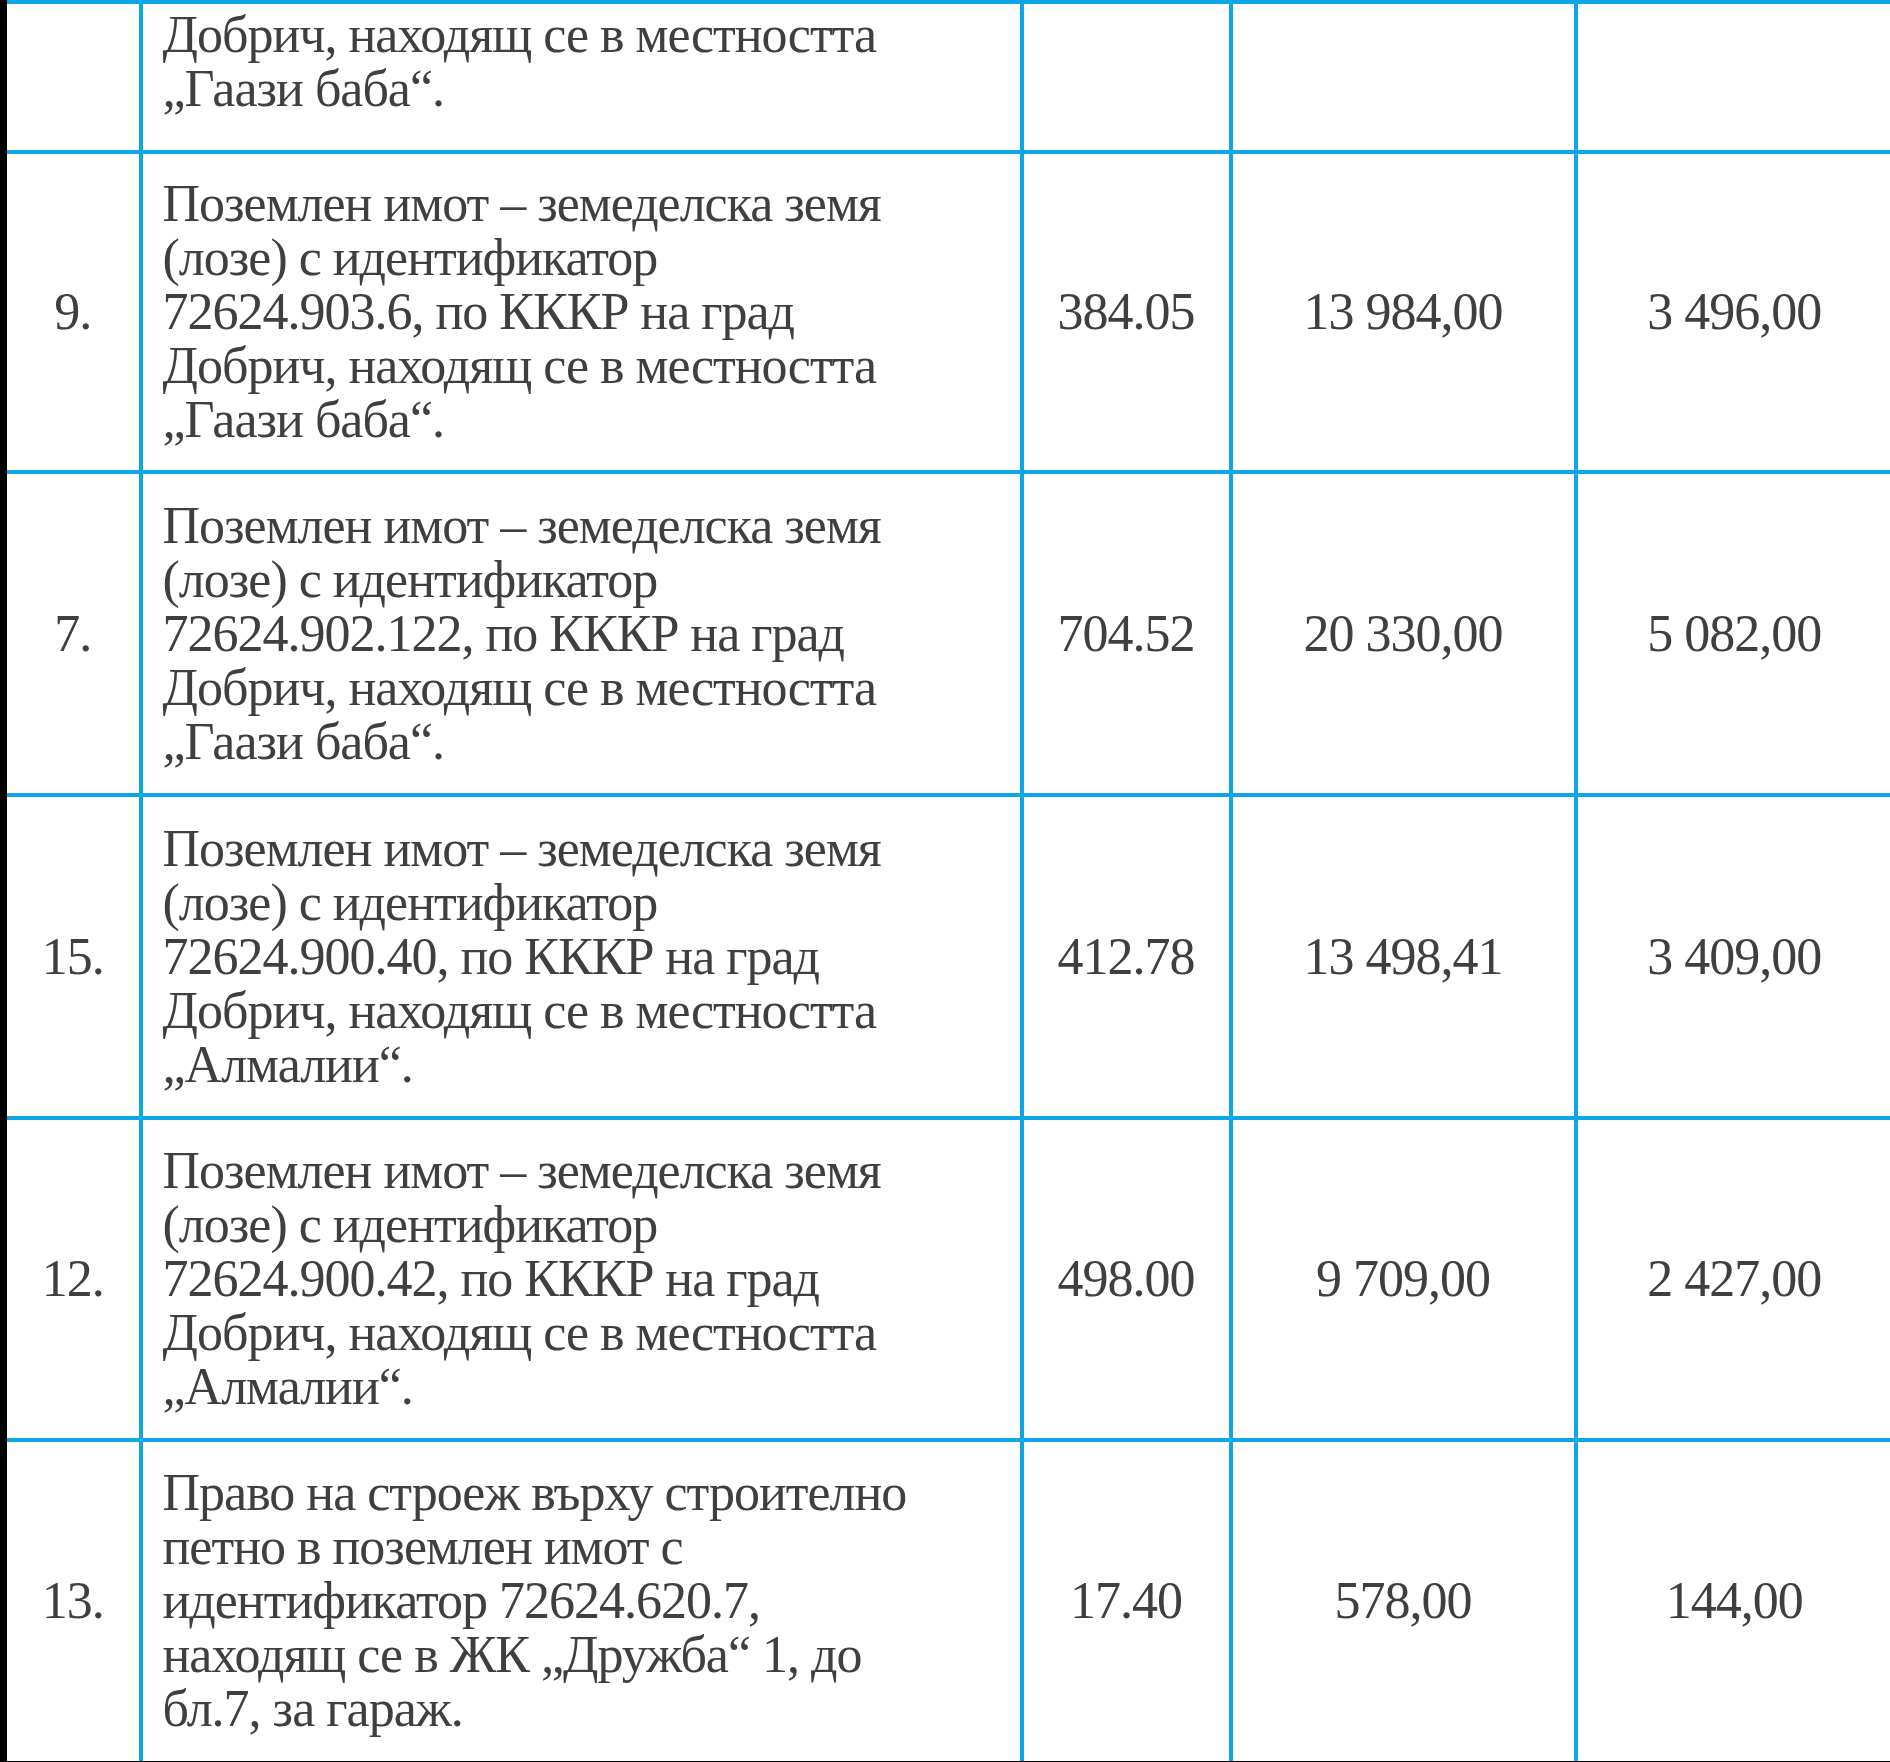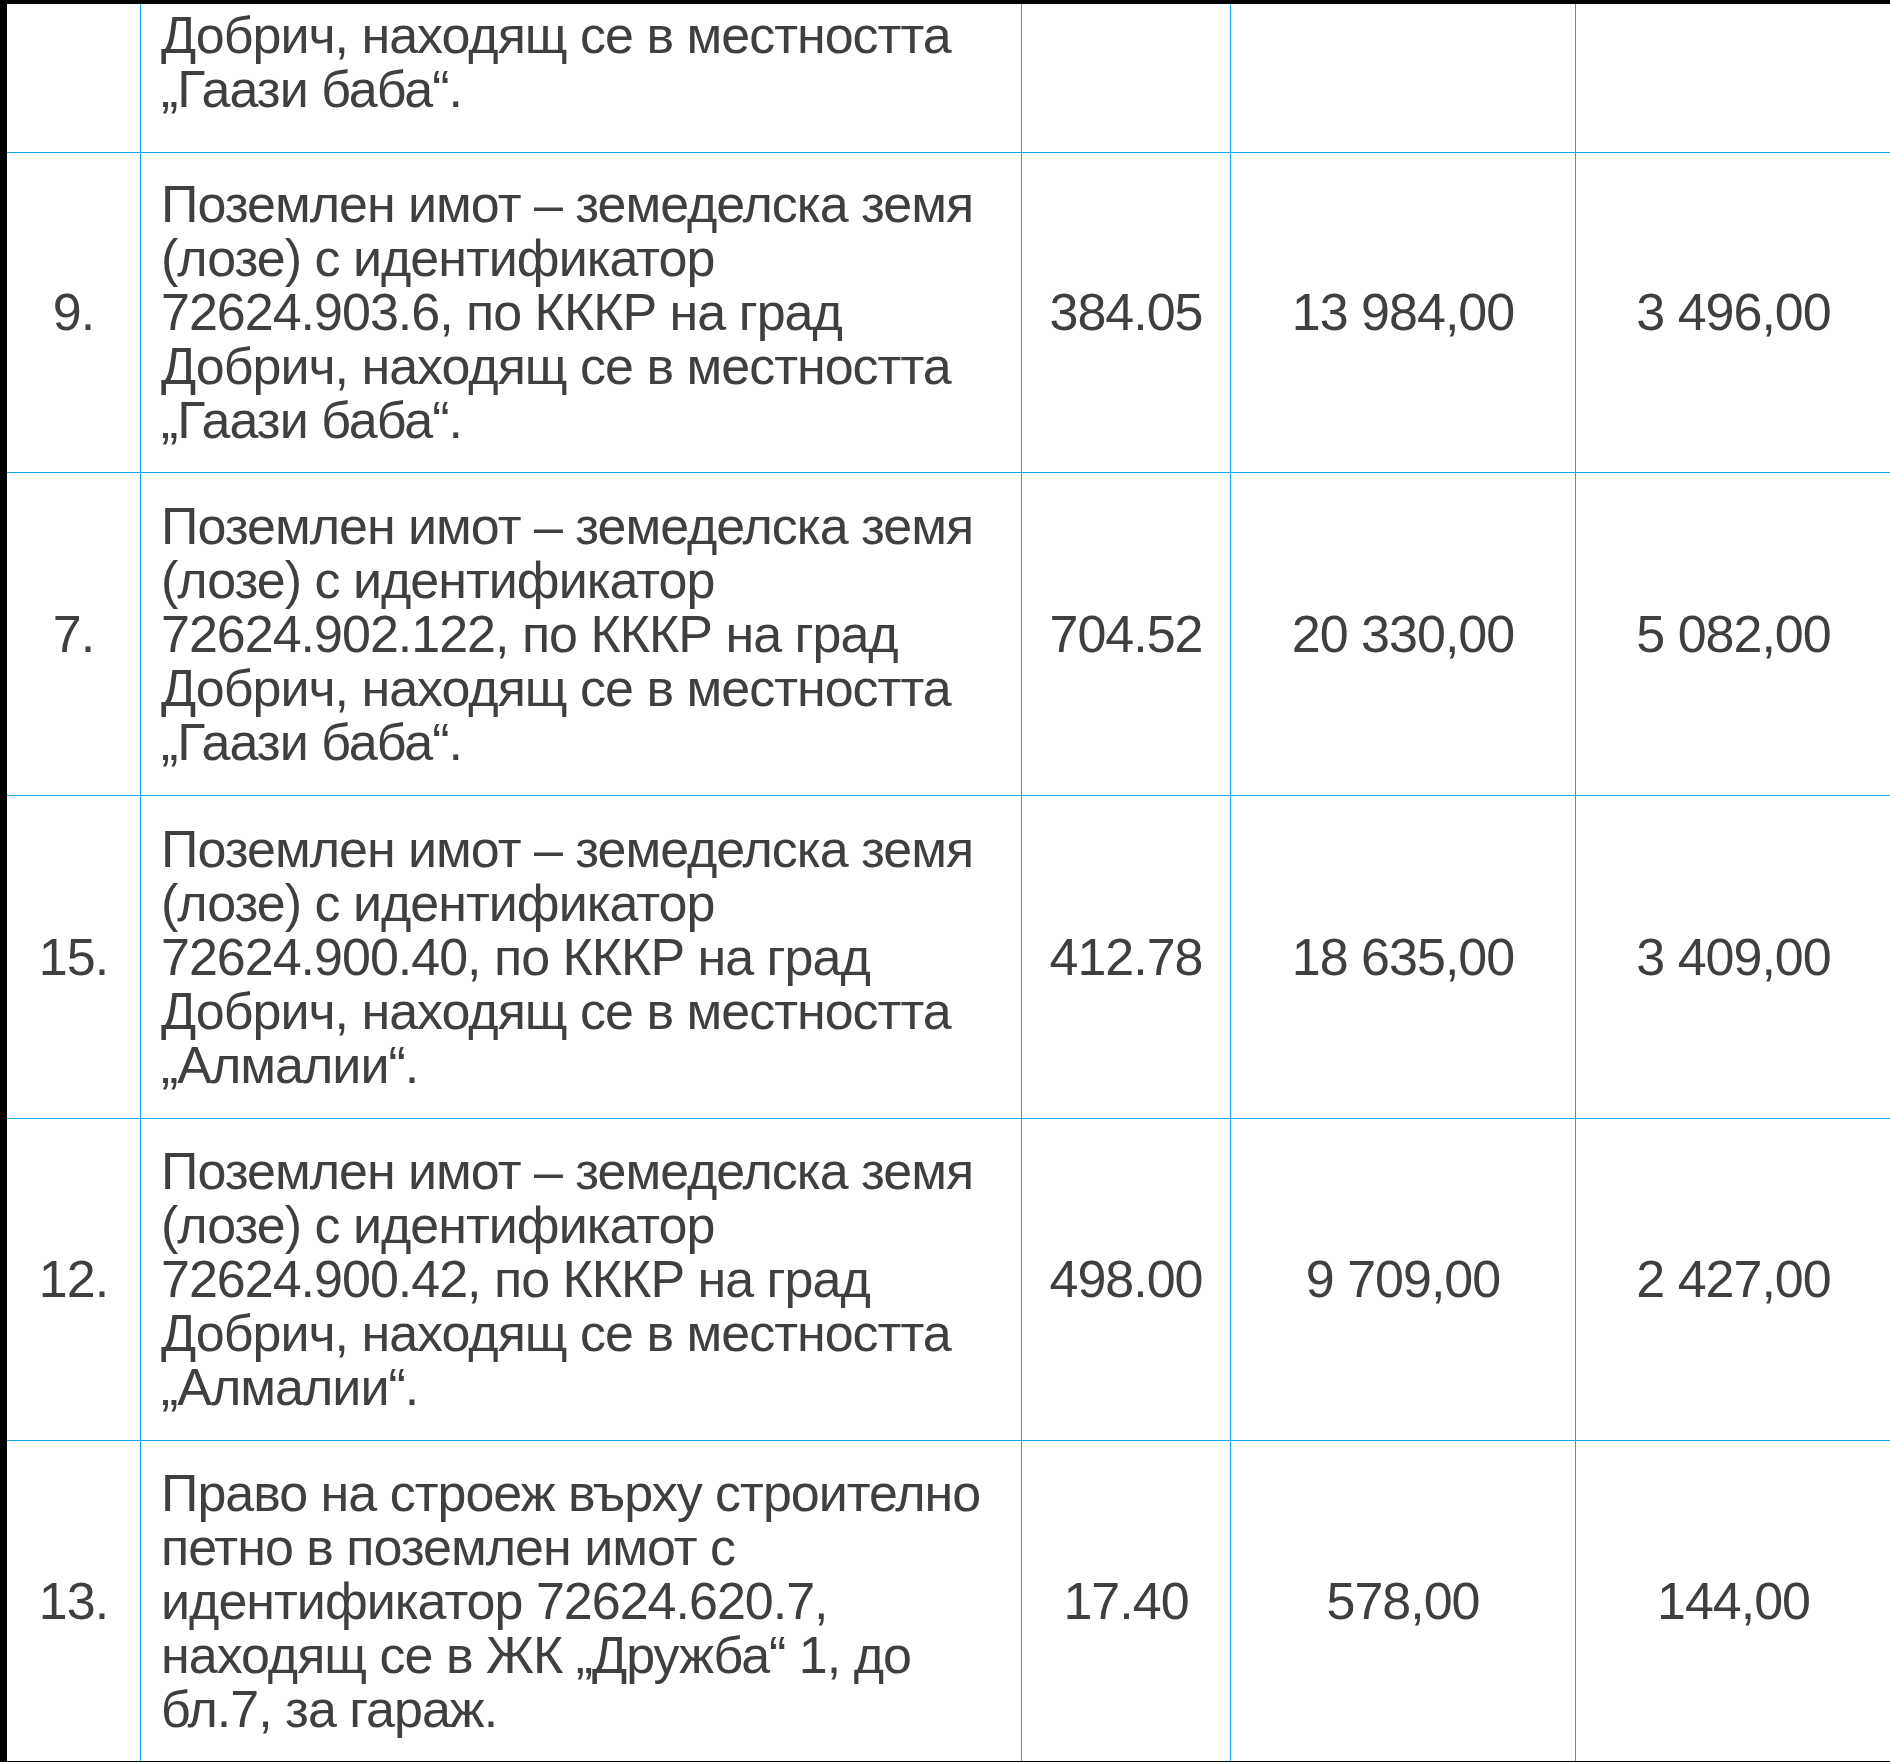--- a/index.html
+++ b/index.html
@@ -22,23 +22,24 @@
     border-top: 4px solid #000;
     border-left: 7px solid #000;
     border-right: 5px solid #000;
     border-bottom: 7px solid #000;
     color: #3f3f3f;
     font-size: 52px;
     line-height: 54px;
     letter-spacing: -1px;
   }
   table.doc-table td {
-    border: 1px solid #0ea5e9;
+    border: 4px solid #0ea5e9;
     vertical-align: middle;
     overflow: hidden;
+    font-family: Liberation Serif, serif;
   }
   td.cell-num {
     text-align: center;
   }
   td.cell-desc {
     text-align: left;
     padding: 6px 6px 6px 20px;
     white-space: pre-line;
   }
   td.cell-val {
@@ -94,21 +95,21 @@
         <td class="cell-val">5 082,00</td>
       </tr>
       <tr style="height:323px">
         <td class="cell-num">15.</td>
         <td class="cell-desc">Поземлен имот – земеделска земя
 (лозе) с идентификатор
 72624.900.40, по КККР на град
 Добрич, находящ се в местността
 „Алмалии“.</td>
         <td class="cell-val">412.78</td>
-        <td class="cell-val">18 635,00</td>
+        <td class="cell-val">13 498,41</td>
         <td class="cell-val">3 409,00</td>
       </tr>
       <tr style="height:322px">
         <td class="cell-num">12.</td>
         <td class="cell-desc">Поземлен имот – земеделска земя
 (лозе) с идентификатор
 72624.900.42, по КККР на град
 Добрич, находящ се в местността
 „Алмалии“.</td>
         <td class="cell-val">498.00</td>

